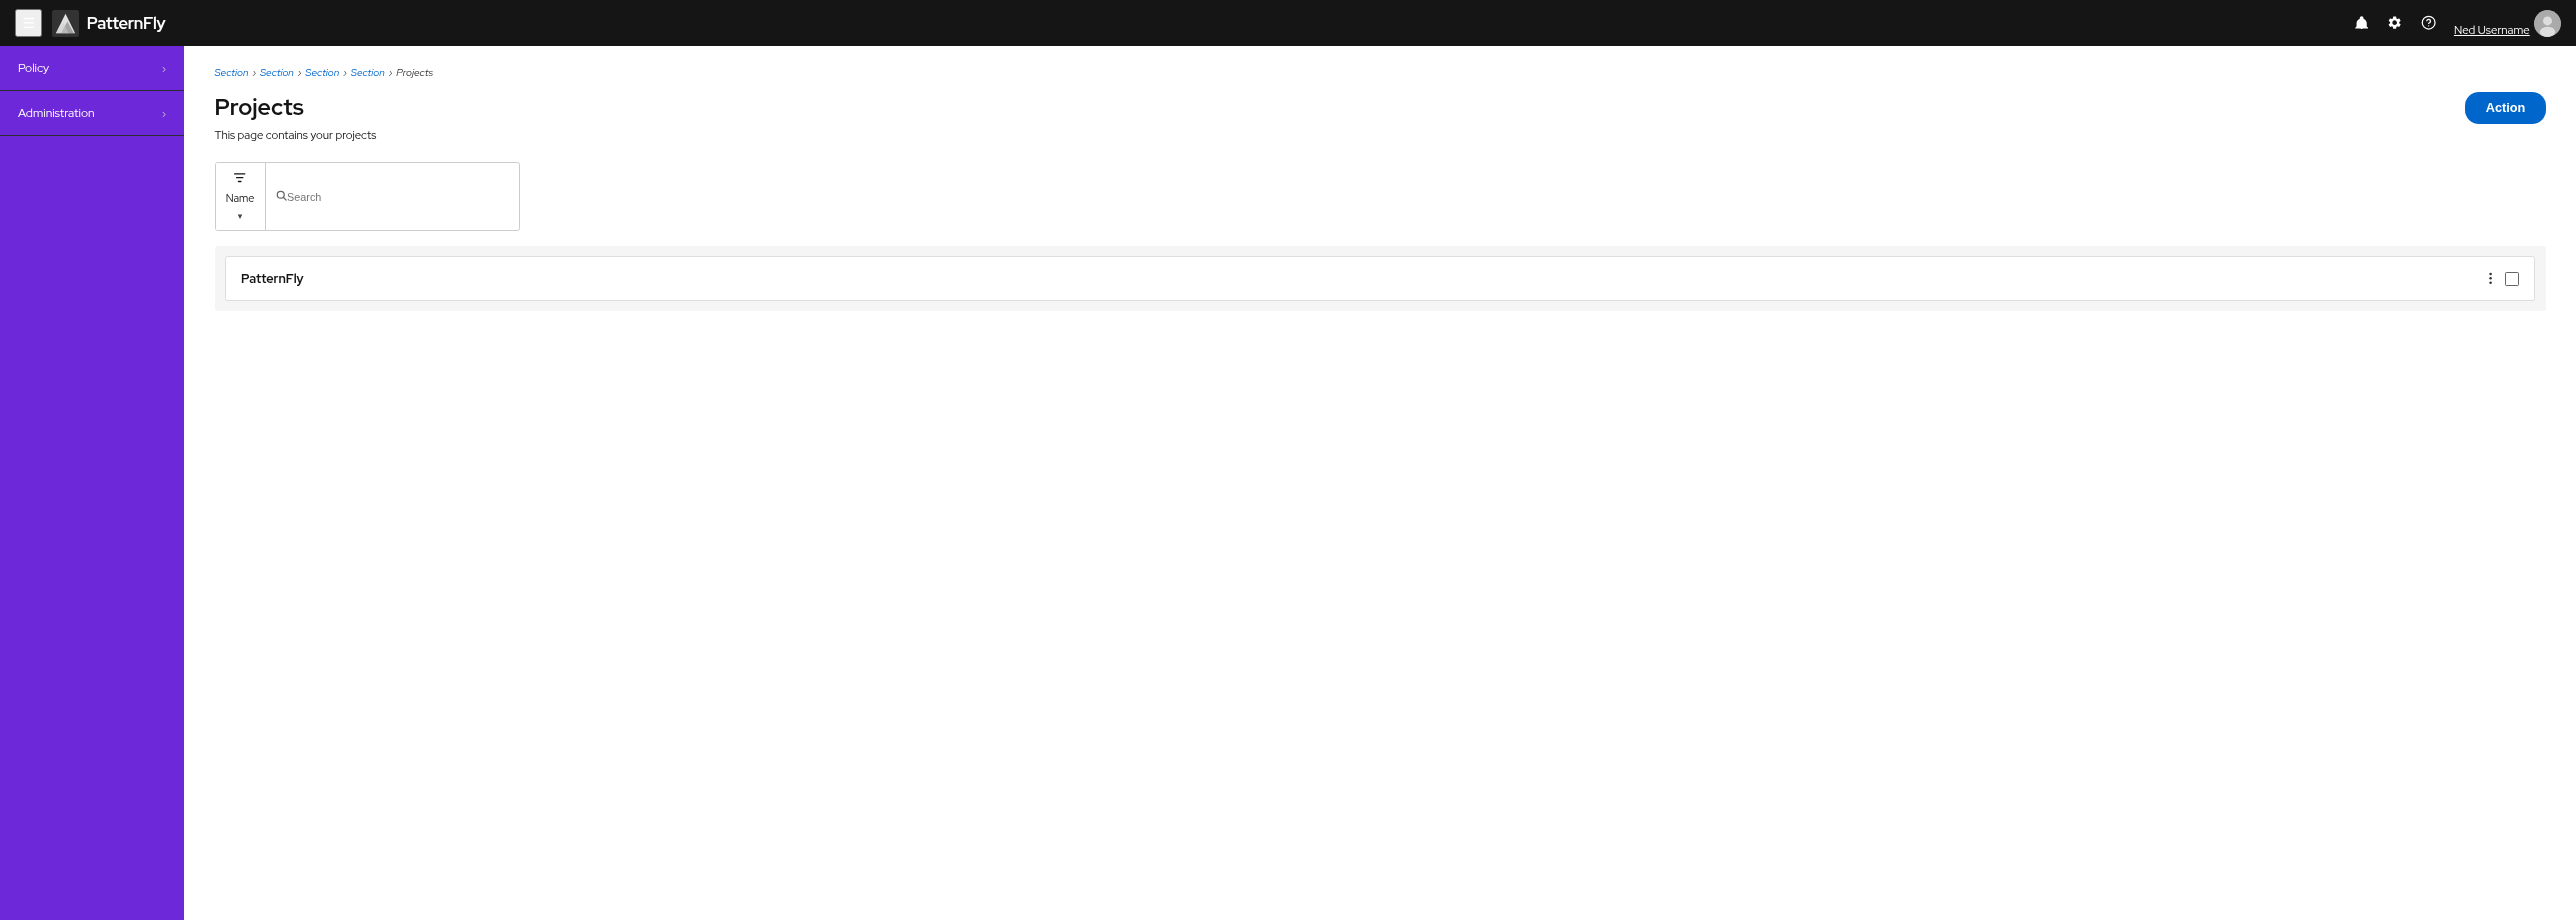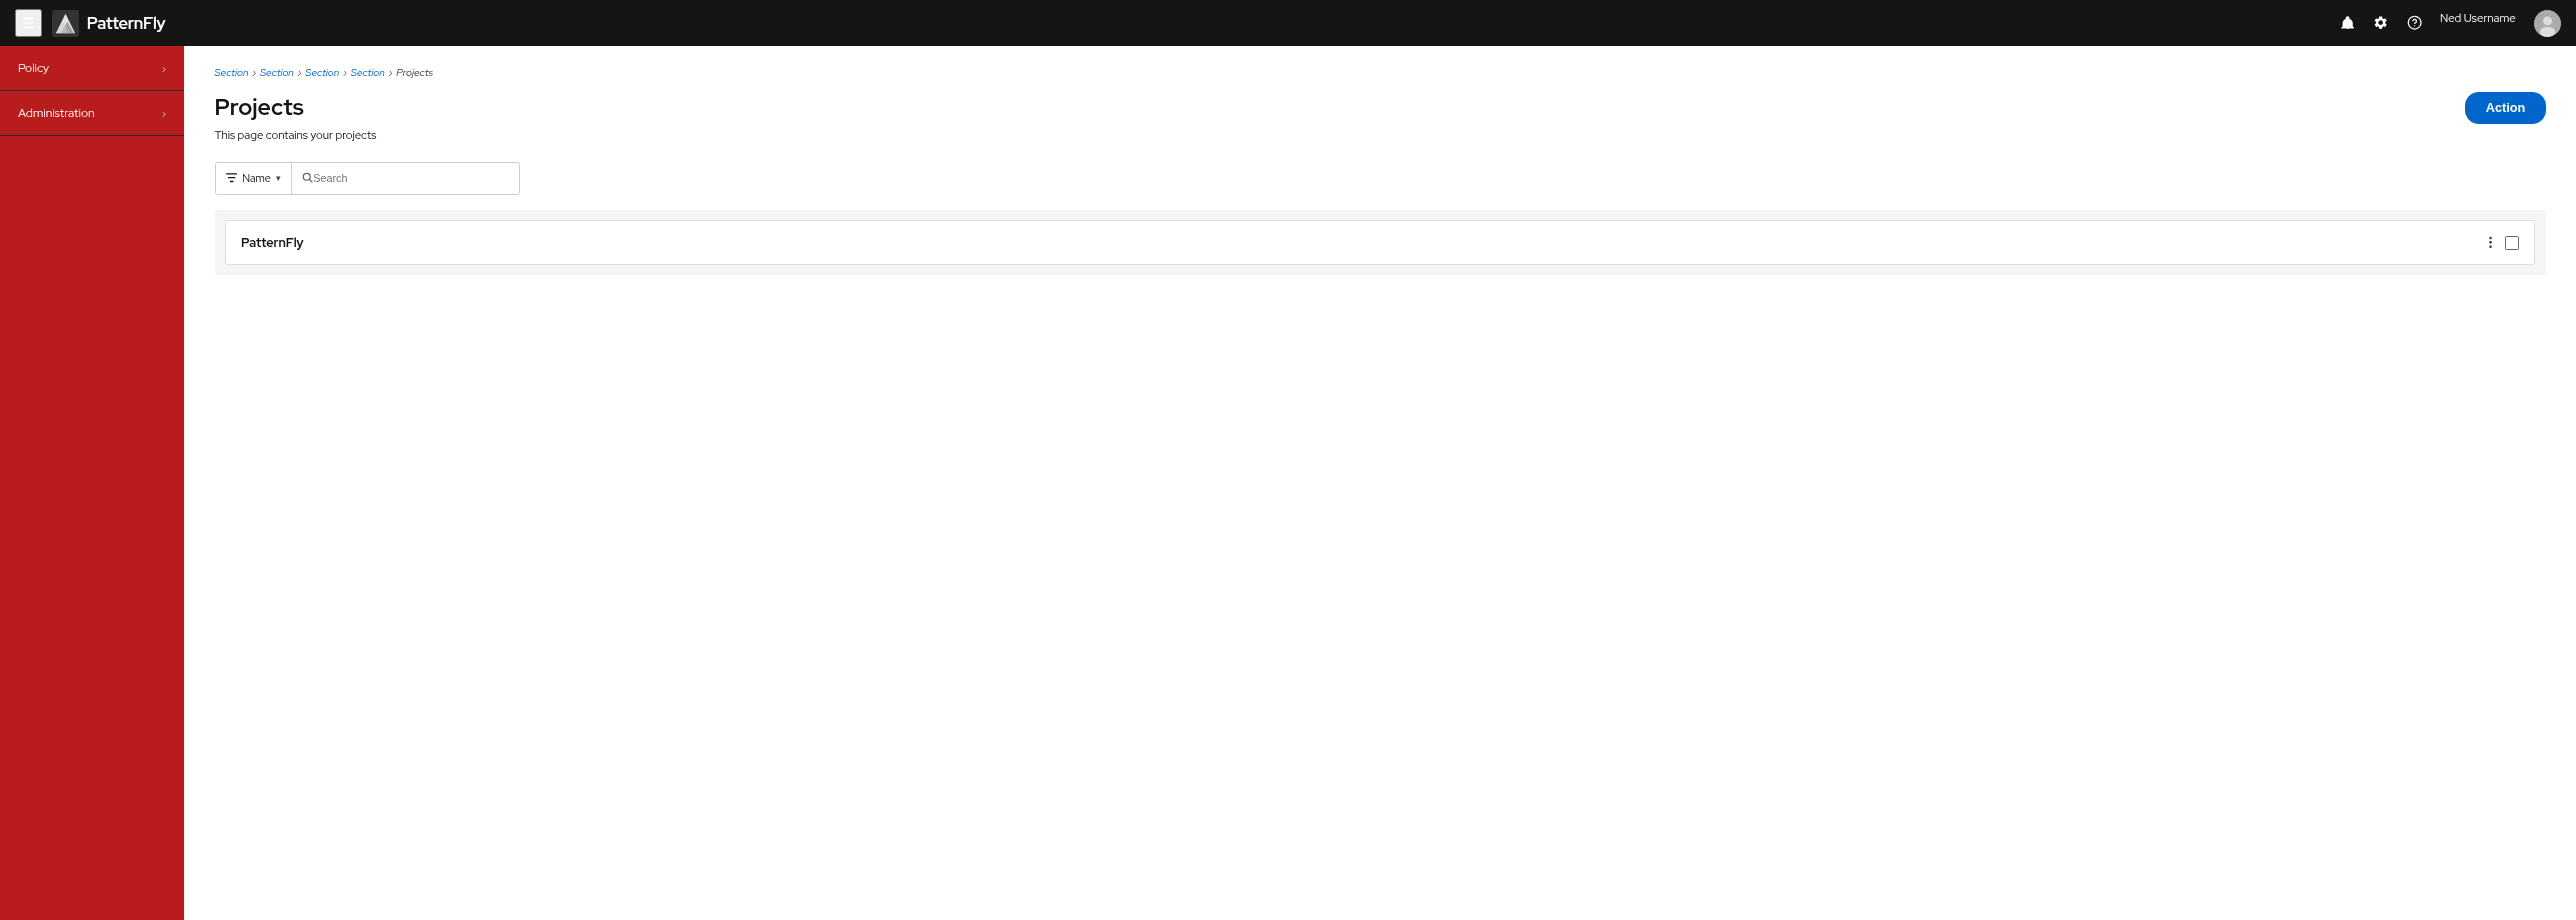--- a/index.html
+++ b/index.html
@@ -50,24 +50,25 @@
     .topnav-icon {
       color: #fff;
       font-size: 14px;
       cursor: pointer;
       display: flex;
       align-items: center;
       justify-content: center;
     }
     .topnav-user {
       display: flex;
-      align-items: flex-start;
-      gap: 18px;
-      color: #fff;
-      cursor: pointer;
+      align-items: flex-end;
+      gap: 4px;
+      color: #fff;
+      cursor: pointer;
+      text-decoration: underline;
     }
     .topnav-username {
       font-size: 11.4px;
       font-weight: 400;
     }
     .topnav-avatar {
       width: 27px;
       height: 27px;
       border-radius: 50%;
       background: #888;
@@ -81,21 +82,21 @@
     
     .app-layout {
       display: flex;
       height: 100vh;
       padding-top: 46px;
     }
 
     
     .sidebar {
       width: 184px;
-      background: #b91c1c;
+      background: #6d28d9;
       flex-shrink: 0;
       overflow-y: auto;
     }
     .sidebar-item {
       display: flex;
       align-items: center;
       justify-content: space-between;
       padding: 14px 18px;
       color: #fff;
       font-size: 12px;
@@ -185,20 +186,21 @@
       display: flex;
       align-items: center;
       gap: 5.1px;
       padding: 7.6px 10.2px;
       border-right: 0.6px solid #ccc;
       cursor: pointer;
       background: #fff;
       font-size: 10.8px;
       color: #151515;
       white-space: nowrap;
+      flex-direction: column;
     }
     .filter-select-icon { color: #151515; font-size: 11.4px; }
     .filter-select-chevron { color: #444; font-size: 9px; }
     .filter-search {
       display: flex;
       align-items: center;
       gap: 0;
       padding: 7.6px 10.2px;
       flex: 1;
     }

